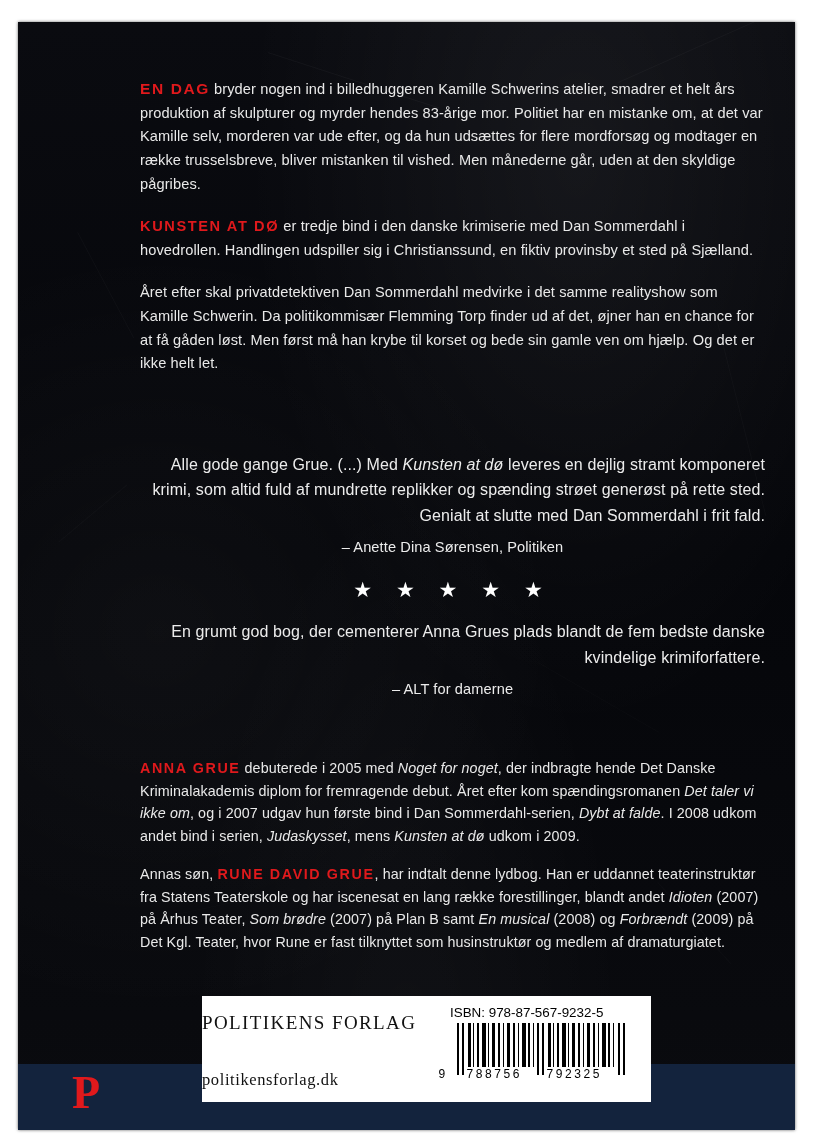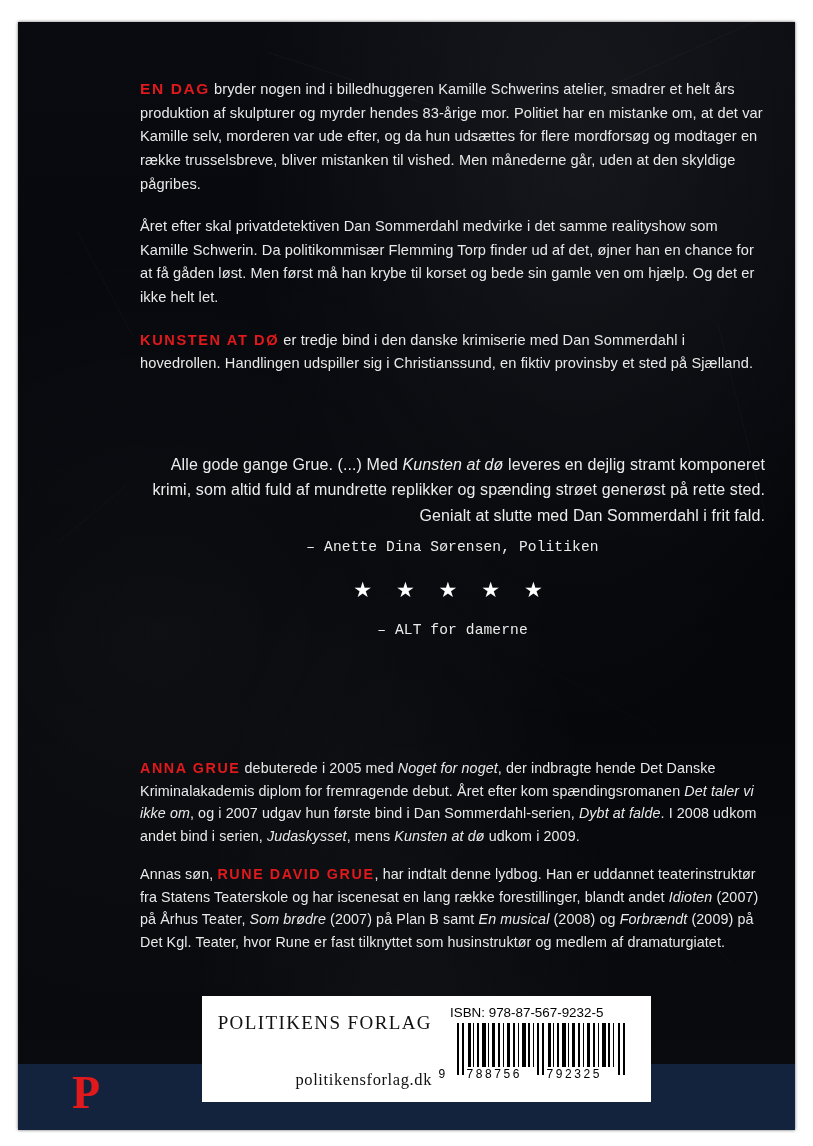--- a/index.html
+++ b/index.html
@@ -84,21 +84,20 @@
     font-size: 16px;
     line-height: 1.58;
     margin: 0 0 8px 0;
     color: #ececec;
   }
   .attrib {
     text-align: center;
     font-size: 14.6px;
     color: #ececec;
     margin: 0 0 14px 0;
-    font-family: Liberation Mono, monospace;
   }
 
   .stars {
     text-align: center;
     color: #ffffff;
     font-size: 21px;
     letter-spacing: 9px;
     margin: 14px 0 12px 0;
   }
 
@@ -134,21 +133,21 @@
     position: absolute;
     left: 184px;
     top: 974px;
     width: 230px;
     height: 106px;
     background: #ffffff;
     color: #111;
     display: flex;
     flex-direction: column;
     justify-content: space-between;
-    align-items: flex-end;
+    align-items: flex-start;
     padding: 16px 0 12px 0;
     box-sizing: border-box;
   }
   #publisher-name {
     font-family: "Liberation Serif", serif;
     font-size: 19px;
     letter-spacing: 1.4px;
   }
   #publisher-url {
     font-family: "Liberation Serif", serif;
@@ -213,37 +212,38 @@
   <div class="scratch" style="left:640px;top:860px;width:110px;height:1px;transform:rotate(48deg);opacity:.20"></div>
 
   <div id="content">
 
     <div class="text-col" style="top:54px;">
 
       <p class="para">
         <span class="lead-red">EN DAG</span><span> bryder nogen ind i billedhuggeren Kamille Schwerins atelier, smadrer et helt års produktion af skulpturer og myrder hendes 83-årige mor. Politiet har en mistanke om, at det var Kamille selv, morderen var ude efter, og da hun udsættes for flere mordforsøg og modtager en række trusselsbreve, bliver mistanken til vished. Men månederne går, uden at den skyldige pågribes.</span>
       </p>
 
-      <p class="para">Året efter skal privatdetektiven Dan Sommerdahl medvirke i det samme realityshow som Kamille Schwerin. Da politikommisær Flemming Torp finder ud af det, øjner han en chance for at få gåden løst. Men først må han krybe til korset og bede sin gamle ven om hjælp. Og det er ikke helt let.</p>
-
       <p class="para">
         <span class="red-title">KUNSTEN AT DØ</span><span> er tredje bind i den danske krimiserie med Dan Sommerdahl i hovedrollen. Handlingen udspiller sig i Christianssund, en fiktiv provinsby et sted på Sjælland.</span>
       </p>
+
+      <p class="para">Året efter skal privatdetektiven Dan Sommerdahl medvirke i det samme realityshow som Kamille Schwerin. Da politikommisær Flemming Torp finder ud af det, øjner han en chance for at få gåden løst. Men først må han krybe til korset og bede sin gamle ven om hjælp. Og det er ikke helt let.</p>
     </div>
 
     <div class="text-col" style="top:430px; left:122px; width:625px;">
 
 
       <p class="quote">
         <span>Alle gode gange Grue. (...) Med </span><em class="ital">Kunsten at dø</em><span> leveres en dejlig stramt komponeret krimi, som altid fuld af mundrette replikker og spænding strøet generøst på rette sted. Genialt at slutte med Dan Sommerdahl i frit fald.</span>
       </p>
       <p class="attrib">– Anette Dina Sørensen, Politiken</p>
 
       <div class="stars">★ ★ ★ ★ ★</div>
 
+      <p class="quote">En grumt god bog, der cementerer Anna Grues plads blandt de fem bedste danske kvindelige krimiforfattere.</p>
       <p class="attrib">– ALT for damerne</p>
     </div>
 
     <div class="text-col" style="top:735px; left:122px; width:625px;">
 
       <p class="bio">
         <span class="red-title">ANNA GRUE</span><span> debuterede i 2005 med </span><em class="ital">Noget for noget</em><span>, der indbragte hende Det Danske Kriminalakademis diplom for fremragende debut. Året efter kom spændingsromanen </span><em class="ital">Det taler vi ikke om</em><span>, og i 2007 udgav hun første bind i Dan Sommerdahl-serien, </span><em class="ital">Dybt at falde</em><span>. I 2008 udkom andet bind i serien, </span><em class="ital">Judaskysset</em><span>, mens </span><em class="ital">Kunsten at dø</em><span> udkom i 2009.</span>
       </p>
 
       <p class="bio">

